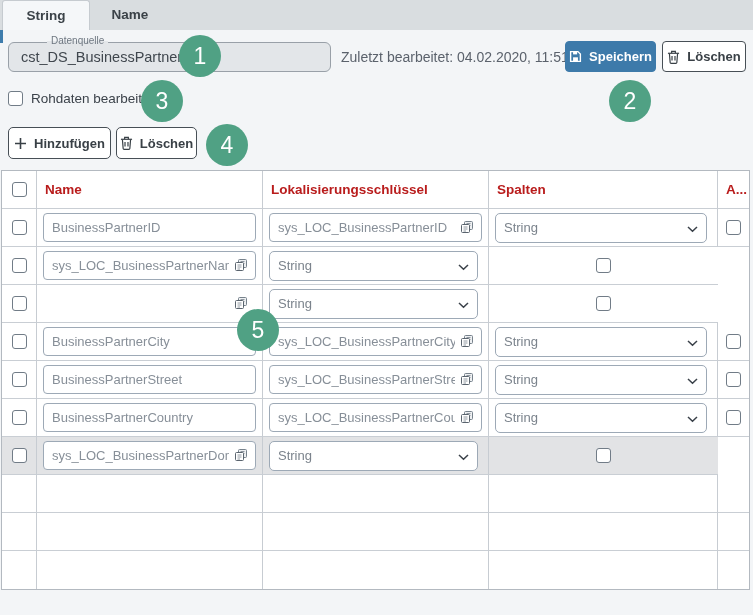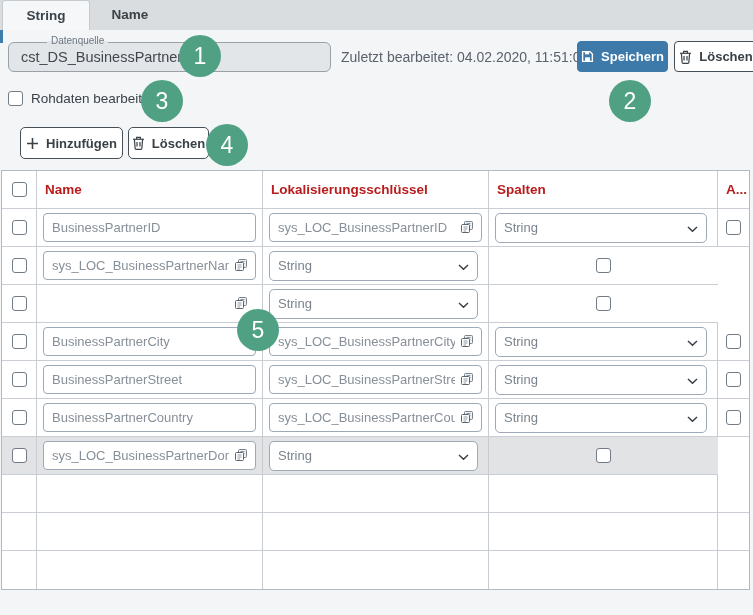--- a/index.html
+++ b/index.html
@@ -17,21 +17,21 @@
   
   .ds-box { position:absolute; left:8px; top:42px; width:323px; height:30px; background:#e3e6e9; border:1px solid #99a0a8; border-radius:6px; }
   .ds-legend { position:absolute; top:-8px; left:13px; font-size:10px; color:#6d7680; padding:0 4px;
                background:linear-gradient(180deg,#f3f5f7 55%, #e3e6e9 45%);margin-left:25px; }
   .ds-value { line-height:28px; padding-left:12px; font-size:14.5px; color:#40474e; }
 
   .last-edited { position:absolute; left:341px; top:42px; height:30px; line-height:30px; font-size:14px; color:#5b626c; }
 
   
   .btn { display:flex; align-items:center; justify-content:center; gap:7px; font-family:"Liberation Sans",sans-serif;
-         font-size:13px; font-weight:bold; border-radius:4px; cursor:pointer;margin-left:12px; }
+         font-size:13px; font-weight:bold; border-radius:4px; cursor:pointer; }
   .btn-save { position:absolute; left:565px; top:41px; width:91px; height:31px; background:#3d7aaa; border:1px solid #3d7aaa; color:#fff; }
   .btn-del-top { position:absolute; left:662px; top:41px; width:84px; height:31px; background:#fff; border:1px solid #474f56; color:#394046; }
   .btn-add { position:absolute; left:8px; top:127px; width:103px; height:32px; background:#fff; border:1px solid #474f56; color:#394046; border-radius:5px; }
   .btn-del2 { position:absolute; left:116px; top:127px; width:81px; height:32px; background:#fff; border:1px solid #474f56; color:#394046; border-radius:5px; }
 
   
   .chk-row { position:absolute; left:8px; top:91px; display:flex; align-items:center; gap:8px; }
   .chk-row label { font-size:13.5px; color:#3b424a; }
   input[type=checkbox] { appearance:none; -webkit-appearance:none; width:15px; height:15px; border:1px solid #717c87;
                          border-radius:3px; background:#fff; margin:0; cursor:pointer; }

